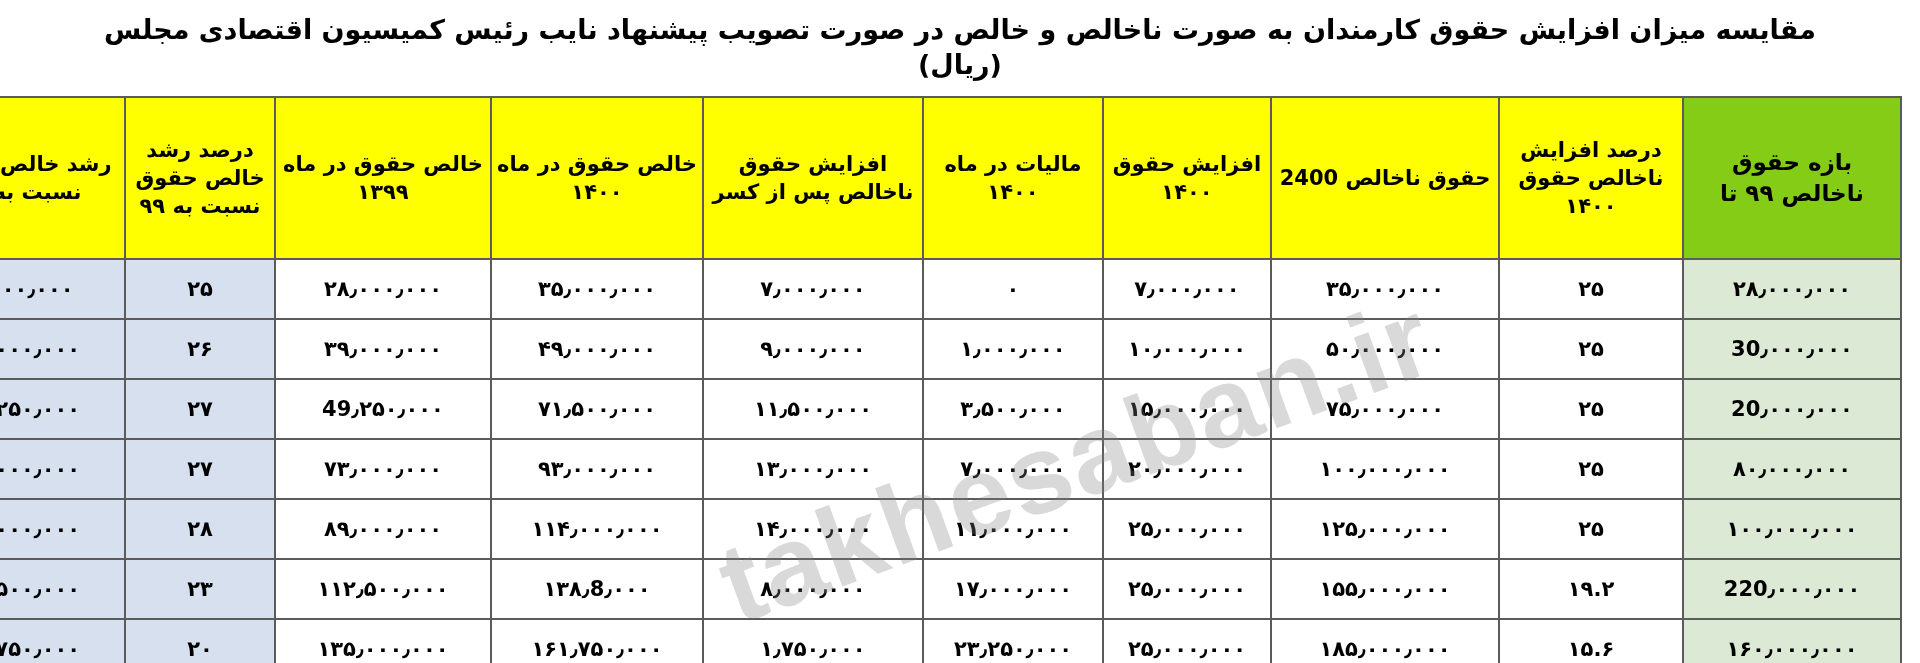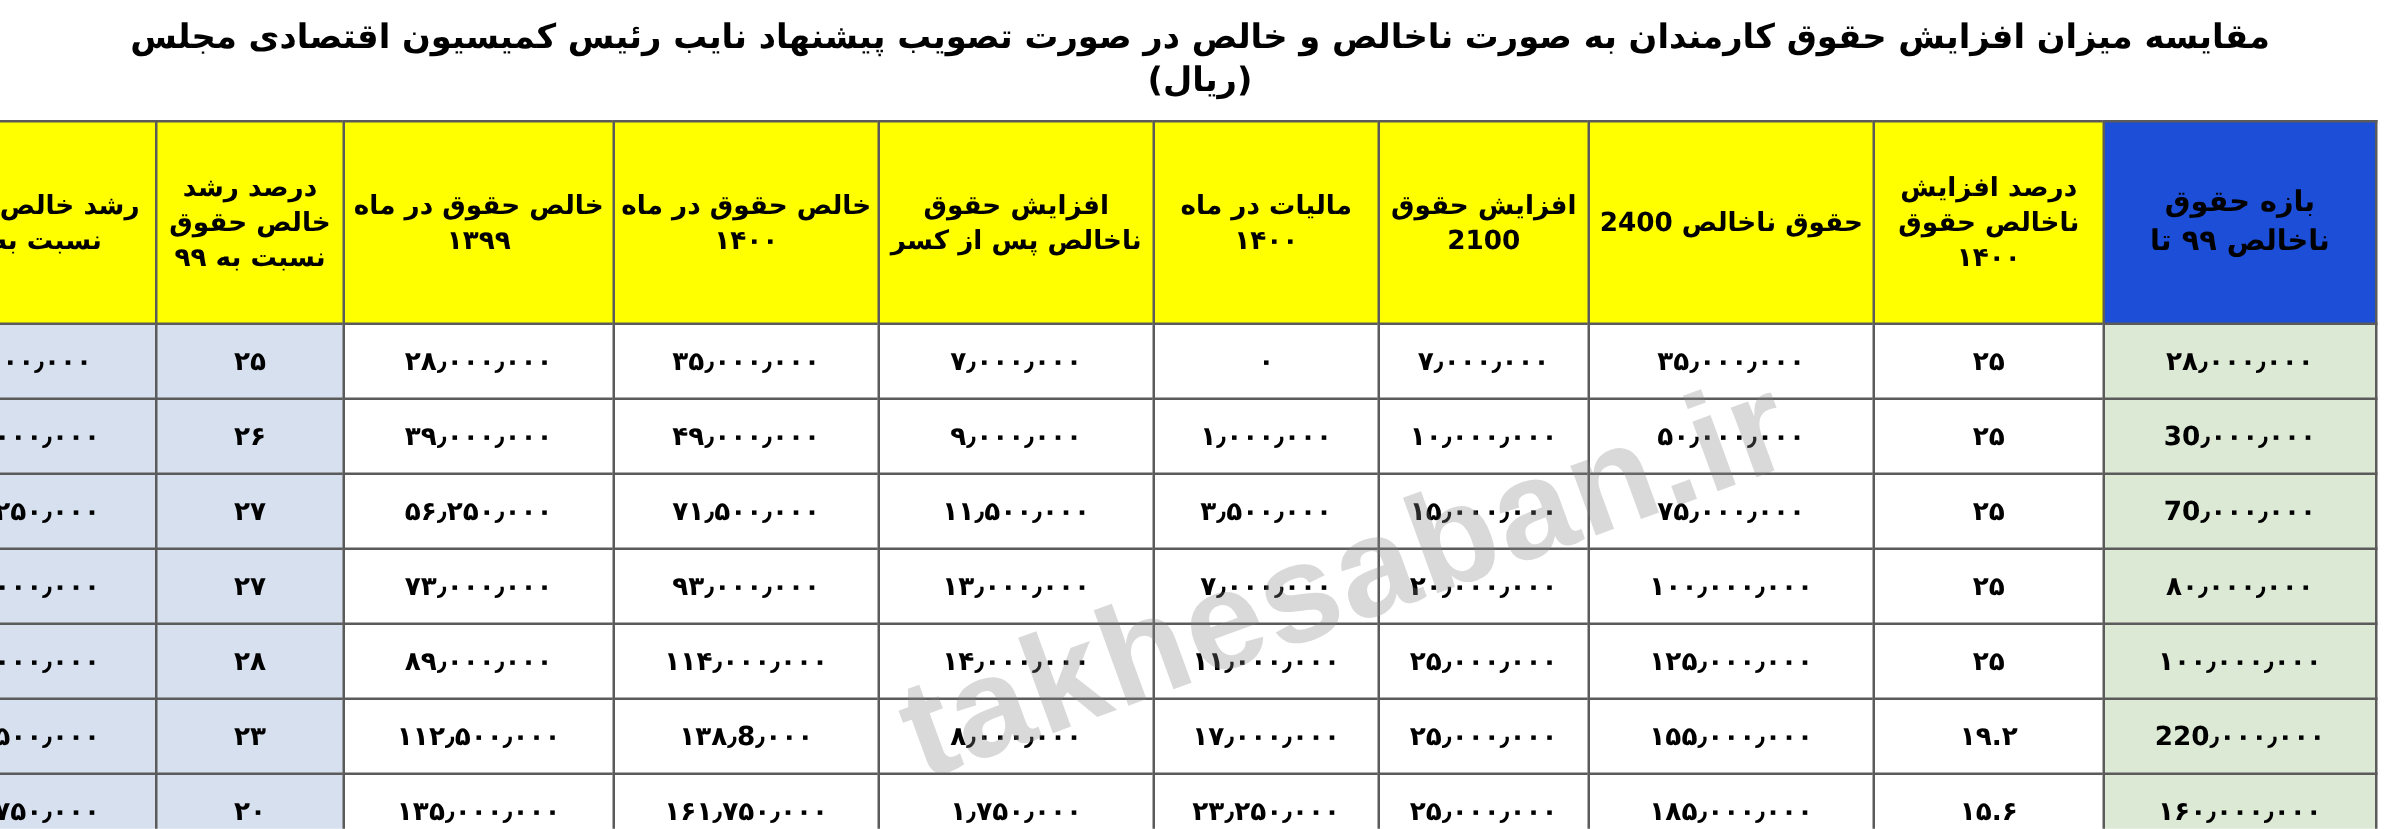--- a/index.html
+++ b/index.html
@@ -49,21 +49,21 @@
   }
   thead th {
     background: #ffff00;
     font-weight: bold;
     font-size: 22px;
     height: 148px;
     line-height: 1.35;
     padding: 6px 6px;
   }
   thead th.range-head {
-    background: #1d4ed8;
+    background: #84cc16;
     font-size: 23px;
   }
   tbody td {
     height: 46px;
     font-weight: bold;
     background: #ffffff;
   }
   tbody td.col-range {
     background: #dce9d5;
   }
@@ -116,21 +116,21 @@
         <col class="c-net1400">
         <col class="c-net1399">
         <col class="c-pct-net">
         <col class="c-netgrow">
       </colgroup>
       <thead>
         <tr>
           <th class="range-head">بازه حقوق ناخالص ۹۹ تا</th>
           <th>درصد افزایش ناخالص حقوق ۱۴۰۰</th>
           <th>حقوق ناخالص 2400</th>
-          <th>افزایش حقوق 2100</th>
+          <th>افزایش حقوق ۱۴۰۰</th>
           <th>مالیات در ماه ۱۴۰۰</th>
           <th>افزایش حقوق ناخالص پس از کسر</th>
           <th>خالص حقوق در ماه ۱۴۰۰</th>
           <th>خالص حقوق در ماه ۱۳۹۹</th>
           <th>درصد رشد خالص حقوق نسبت به ۹۹</th>
           <th>رشد خالص حقوق نسبت به ۹۹</th>
         </tr>
       </thead>
       <tbody>
         <tr>
@@ -151,28 +151,28 @@
           <td>۵۰٫۰۰۰٫۰۰۰</td>
           <td>۱۰٫۰۰۰٫۰۰۰</td>
           <td>۱٫۰۰۰٫۰۰۰</td>
           <td>۹٫۰۰۰٫۰۰۰</td>
           <td>۴۹٫۰۰۰٫۰۰۰</td>
           <td>۳۹٫۰۰۰٫۰۰۰</td>
           <td class="col-growth">۲۶</td>
           <td class="col-growth">۱۰٫۰۰۰٫۰۰۰</td>
         </tr>
         <tr>
-          <td class="col-range">70٫۰۰۰٫۰۰۰</td>
+          <td class="col-range">20٫۰۰۰٫۰۰۰</td>
           <td>۲۵</td>
           <td>۷۵٫۰۰۰٫۰۰۰</td>
           <td>۱۵٫۰۰۰٫۰۰۰</td>
           <td>۳٫۵۰۰٫۰۰۰</td>
           <td>۱۱٫۵۰۰٫۰۰۰</td>
           <td>۷۱٫۵۰۰٫۰۰۰</td>
-          <td>۵۶٫۲۵۰٫۰۰۰</td>
+          <td>49٫۲۵۰٫۰۰۰</td>
           <td class="col-growth">۲۷</td>
           <td class="col-growth">۱۵٫۲۵۰٫۰۰۰</td>
         </tr>
         <tr>
           <td class="col-range">۸۰٫۰۰۰٫۰۰۰</td>
           <td>۲۵</td>
           <td>۱۰۰٫۰۰۰٫۰۰۰</td>
           <td>۲۰٫۰۰۰٫۰۰۰</td>
           <td>۷٫۰۰۰٫۰۰۰</td>
           <td>۱۳٫۰۰۰٫۰۰۰</td>

